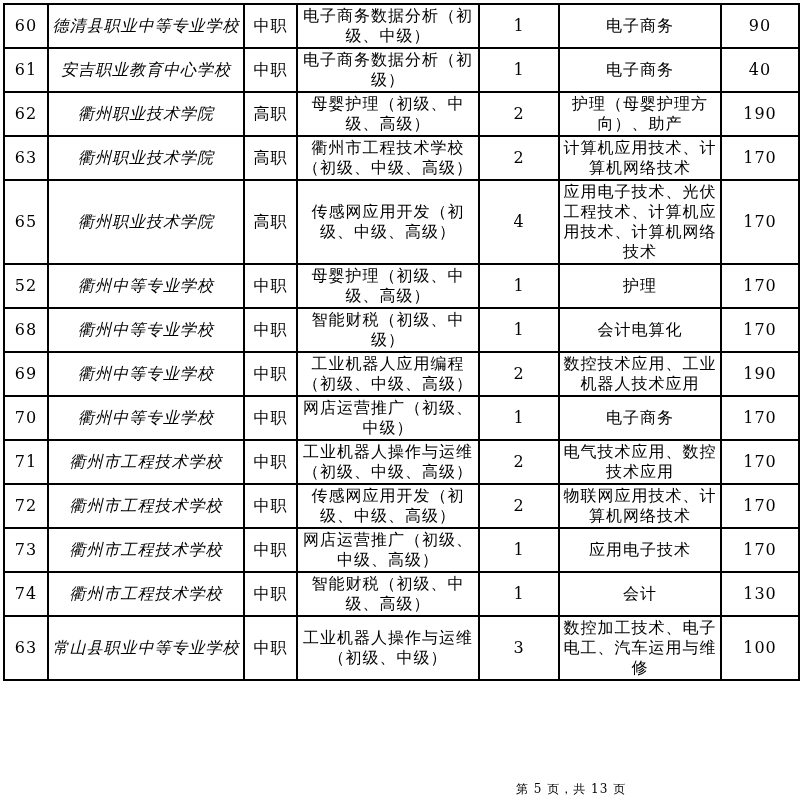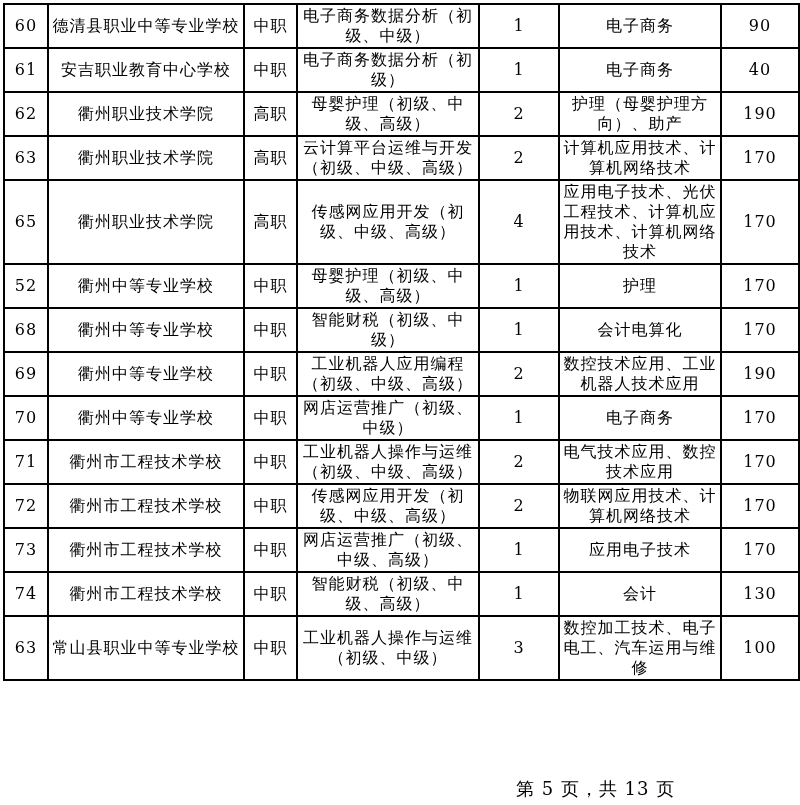--- a/index.html
+++ b/index.html
@@ -30,27 +30,28 @@
     padding: 1px 2px;
     word-break: break-all;
     overflow: hidden;
   }
   table.schedule tr { height: 41px; }
   td.c-school {
     text-align: left;
     padding-left: 4px;
     letter-spacing: 0.5px;
     white-space: nowrap;
+    font-style: italic;
   }
   td.c-no, td.c-quota, td.c-count { letter-spacing: 0; }
   .page-footer {
     position: absolute;
     left: 516px;
     top: 779px;
-    font-size: 18px;
+    font-size: 12px;
     line-height: 20px;
     letter-spacing: 1px;
     white-space: pre;
   }
 </style>
 </head>
 <body>
 
 <div class="page">
 
@@ -89,21 +90,21 @@
           <td class="c-level">高职</td>
           <td class="c-program">母婴护理（初级、中级、高级）</td>
           <td class="c-quota">2</td>
           <td class="c-majors">护理（母婴护理方向）、助产</td>
           <td class="c-count">190</td>
         </tr>
         <tr>
           <td class="c-no">63</td>
           <td class="c-school">衢州职业技术学院</td>
           <td class="c-level">高职</td>
-          <td class="c-program">云计算平台运维与开发（初级、中级、高级）</td>
+          <td class="c-program">衢州市工程技术学校（初级、中级、高级）</td>
           <td class="c-quota">2</td>
           <td class="c-majors">计算机应用技术、计算机网络技术</td>
           <td class="c-count">170</td>
         </tr>
         <tr>
           <td class="c-no">65</td>
           <td class="c-school">衢州职业技术学院</td>
           <td class="c-level">高职</td>
           <td class="c-program">传感网应用开发（初级、中级、高级）</td>
           <td class="c-quota">4</td>

